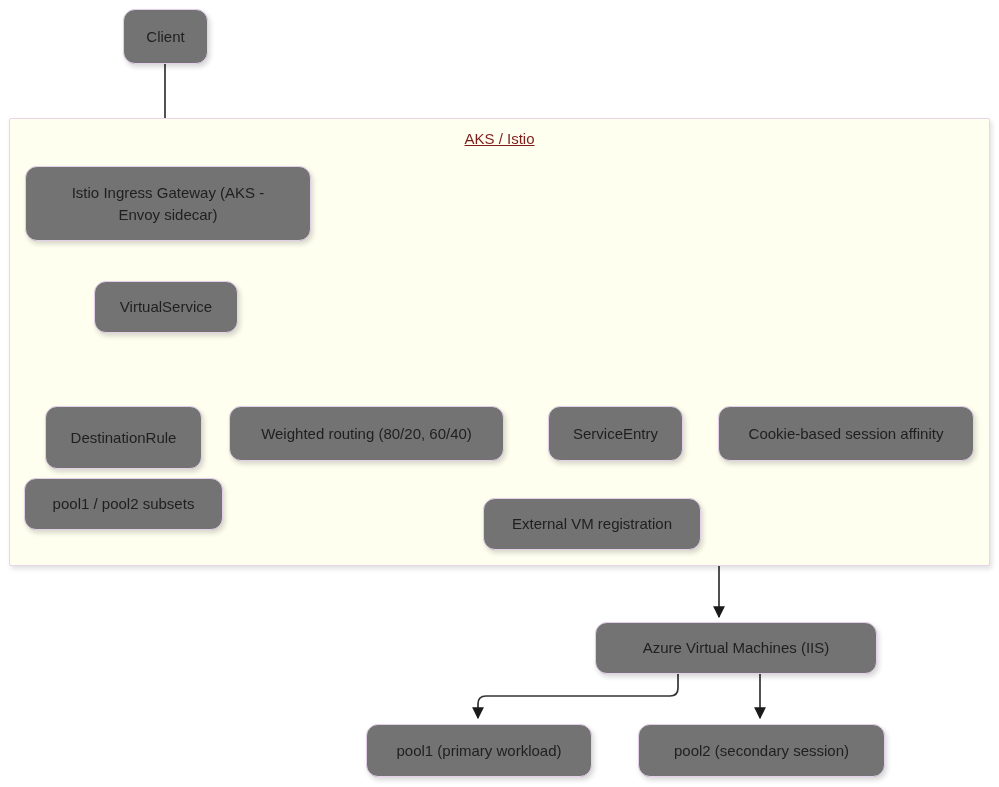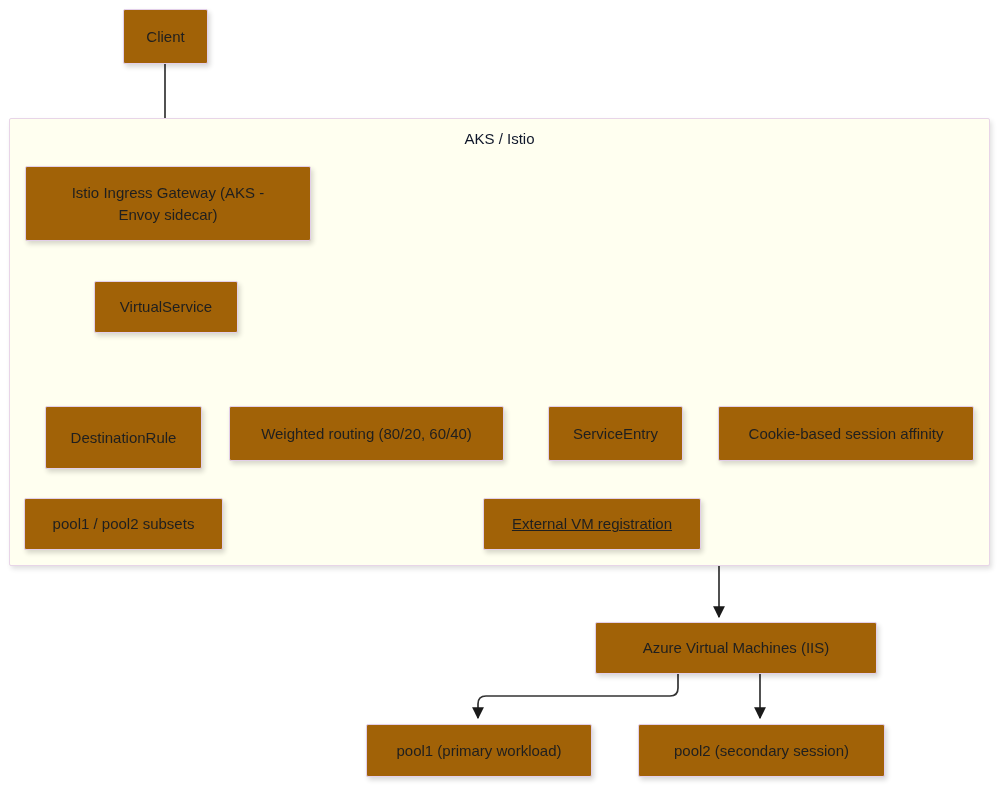--- a/index.html
+++ b/index.html
@@ -34,29 +34,30 @@
     border-radius: 2px;
     box-shadow: 2px 3px 5px rgba(0,0,0,0.12);
   }
   .cluster-label {
     position: absolute;
     left: 0;
     right: 0;
     top: 11px;
     text-align: center;
     font-size: 15px;
-    color: #0f172a;
+    color: #7f1d1d;
     white-space: nowrap;
+    text-decoration: underline;
   }
   .node {
     position: absolute;
     box-sizing: border-box;
-    background: #a16207;
+    background: #737373;
     border: 1px solid #e3cfe9;
-    border-radius: 2px;
+    border-radius: 12px;
     box-shadow: 2px 3px 5px rgba(0,0,0,0.16);
     display: flex;
     align-items: center;
     justify-content: center;
     text-align: center;
     color: #1f1f1f;
     font-size: 15px;
     line-height: 1.42;
     padding: 2px 8px;
   }
@@ -117,25 +118,25 @@
   </div>
 
   <div class="node" style="left:548px; top:406px; width:135px; height:55px;">
     <span>ServiceEntry</span>
   </div>
 
   <div class="node" style="left:718px; top:406px; width:256px; height:55px;">
     <span>Cookie-based session affinity</span>
   </div>
 
-  <div class="node" style="left:24px; top:498px; width:199px; height:52px;">
+  <div class="node" style="left:24px; top:478px; width:199px; height:52px;">
     <span>pool1 / pool2 subsets</span>
   </div>
 
-  <div class="node" style="left:483px; top:498px; width:218px; height:52px;text-decoration:underline;">
+  <div class="node" style="left:483px; top:498px; width:218px; height:52px;">
     <span>External VM registration</span>
   </div>
 
   <div class="node" style="left:595px; top:622px; width:282px; height:52px;">
     <span>Azure Virtual Machines (IIS)</span>
   </div>
 
   <div class="node" style="left:366px; top:724px; width:226px; height:53px;">
     <span>pool1 (primary workload)</span>
   </div>

